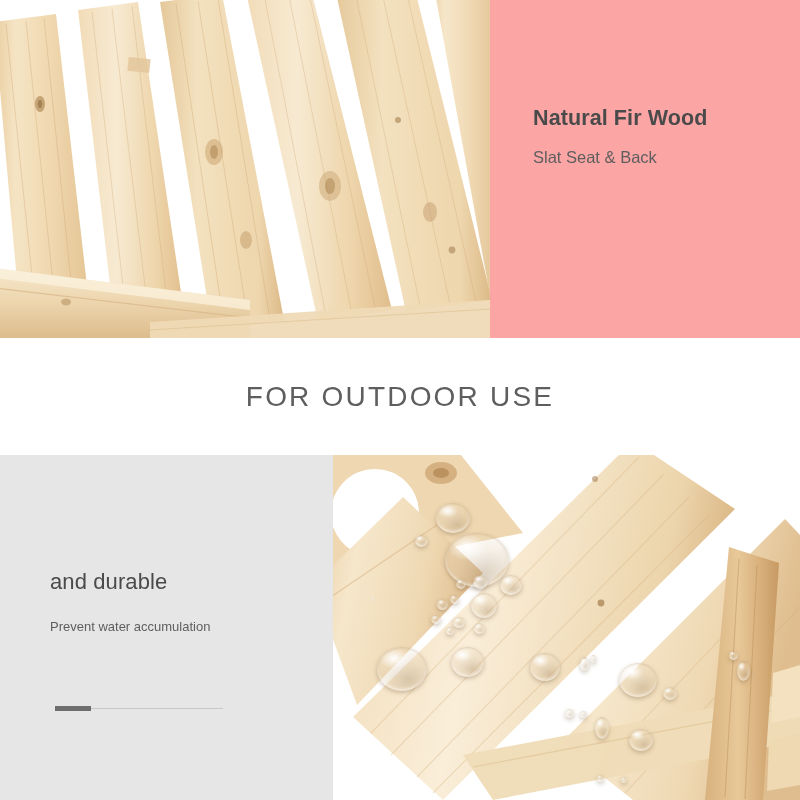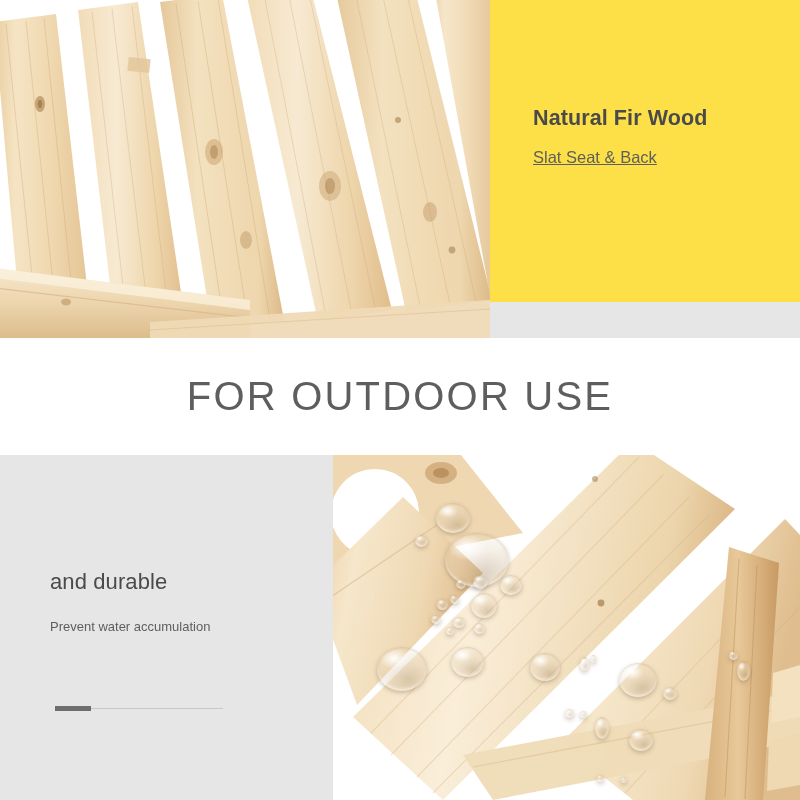--- a/index.html
+++ b/index.html
@@ -21,39 +21,39 @@
   .photo-bot{position:absolute;left:333px;top:0;width:467px;height:345px;background:#ffffff;overflow:hidden;}
   .drop{position:absolute;border-radius:50%;
     background:
       radial-gradient(ellipse 42% 34% at 34% 26%, rgba(255,255,255,.97) 0%, rgba(255,255,255,.30) 48%, rgba(255,255,255,0) 72%),
       radial-gradient(ellipse 78% 78% at 62% 72%, rgba(150,118,76,.30) 0%, rgba(196,164,120,.12) 52%, rgba(255,255,255,0) 78%),
       radial-gradient(circle at 50% 50%, rgba(255,255,255,.22) 0%, rgba(228,210,182,.20) 62%, rgba(160,130,94,.30) 100%);
     box-shadow:0 2px 4px rgba(120,92,58,.34), inset 0 -2px 3px rgba(255,255,255,.55), inset 0 1px 2px rgba(140,110,70,.20);
   }
 
   
-  .panel-top{position:absolute;left:490px;top:0;width:310px;height:302px;background:#fde047;}
+  .panel-top{position:absolute;left:490px;top:0;width:310px;height:338px;background:#fca5a5;}
   .panel-bot{position:absolute;left:0;top:0;width:333px;height:345px;background:#e6e6e6;}
 
   .h-title{position:absolute;margin:0;color:#4a4a4a;letter-spacing:.1px;}
   .t-top{left:43px;top:105px;font-size:21.5px;font-weight:bold;line-height:1.3;}
   .t-bot{left:50px;top:538px;font-size:22px;font-weight:normal;line-height:1.33;}
 
   .h-sub{position:absolute;margin:0;color:#5e5e5e;font-weight:normal;}
-  .s-top{left:43px;top:148px;font-size:16.5px;text-decoration:underline;}
+  .s-top{left:43px;top:148px;font-size:16.5px;}
 
   
   .divider{position:absolute;height:5px;}
   .divider .stub{position:absolute;left:0;top:0;width:36px;height:5px;background:#6e6e6e;}
   .divider .rule{position:absolute;left:36px;top:2px;right:0;height:1px;background:#c8c8c8;}
   .d-bot{left:55px;top:706px;width:168px;}
 
   .banner{position:absolute;left:0;top:0;width:800px;height:117px;
     display:flex;align-items:center;justify-content:center;}
-  .banner-text{margin:0;color:#5e5e5e;font-size:40px;font-weight:300;letter-spacing:2.2px;white-space:nowrap;}
+  .banner-text{margin:0;color:#5e5e5e;font-size:28px;font-weight:300;letter-spacing:2.2px;white-space:nowrap;}
 </style>
 </head>
 <body>
 
 <div class="page">
 
   <div class="band-top">
 
     <div class="photo-top">
       <svg width="490" height="338" viewBox="0 0 490 338">

